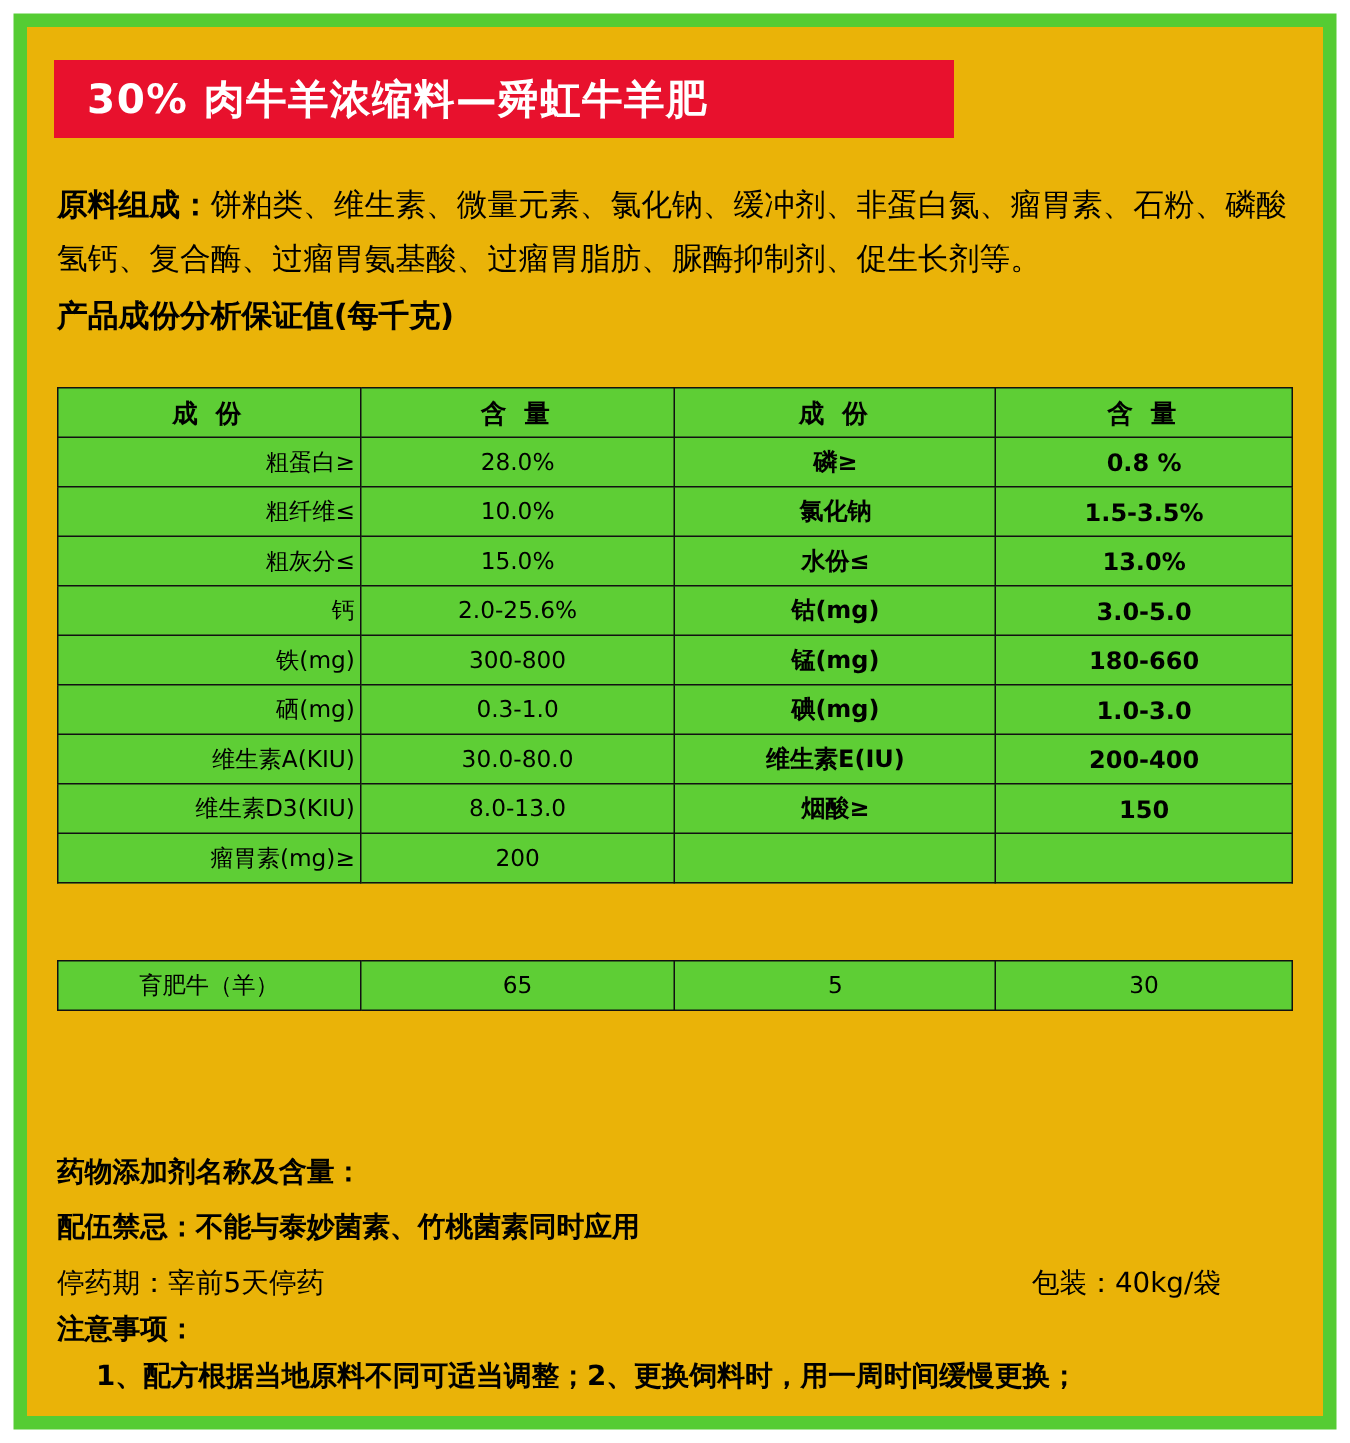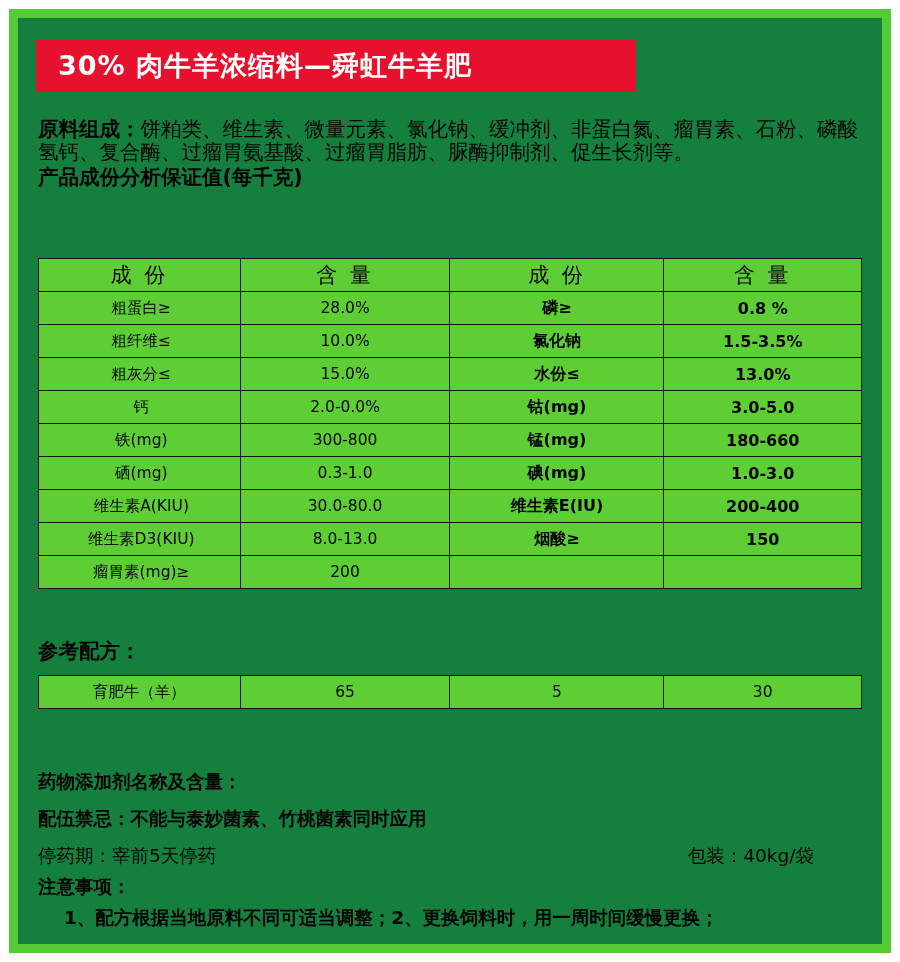--- a/index.html
+++ b/index.html
@@ -14,21 +14,21 @@
     position:relative;
     width:900px;height:962px;
     background:#55cc33;
     box-sizing:border-box;
     border:9px solid #ffffff;
     padding:0;
   }
   .inner{
     position:absolute;
     left:9px;top:9px;right:9px;bottom:9px;
-    background:#15803d;
+    background:#eab308;
   }
   .title-bar{
     position:absolute;
     left:18px;top:22px;
     width:600px;height:52px;
     background:#e8112d;
     display:flex;align-items:center;
   }
   .title-text{
     color:#ffffff;
@@ -37,21 +37,21 @@
     letter-spacing:1px;
     padding-left:22px;
     white-space:nowrap;
   }
   .block{
     position:absolute;
     left:20px;right:20px;
   }
   .para{
     font-size:20.5px;
-    line-height:23px;
+    line-height:36px;
     color:#000;
   }
   .lbl{font-weight:bold;}
 
   table.t{
     border-collapse:collapse;
     width:100%;
     background:#5ece35;
     table-layout:fixed;
   }
@@ -59,26 +59,26 @@
     border:1.6px solid #111;
     height:30px;
     text-align:center;
     font-size:15.5px;
     padding:1px 3px;
     vertical-align:middle;
     white-space:nowrap;
     overflow:hidden;
   }
   table.t td.hd{
-    font-size:21px;
+    font-size:17px;
     letter-spacing:3px;
-    font-weight:normal;
+    font-weight:bold;
   }
   table.t td.lft{
-    text-align:center;
+    text-align:right;
     padding-left:7px;
     letter-spacing:0px;
   }
   table.t td.bold{font-weight:bold;font-size:16px;}
   .small{font-size:12.5px;}
 
   .foot{
     font-size:18.5px;
     line-height:31px;
   }
@@ -132,21 +132,21 @@
             <td class="bold">1.5-3.5%</td>
           </tr>
           <tr>
             <td class="lft">粗灰分≤</td>
             <td>15.0%</td>
             <td class="bold">水份≤</td>
             <td class="bold">13.0%</td>
           </tr>
           <tr>
             <td class="lft">钙</td>
-            <td>2.0-0.0%</td>
+            <td>2.0-25.6%</td>
             <td class="bold">钴(mg)</td>
             <td class="bold">3.0-5.0</td>
           </tr>
           <tr>
             <td class="lft">铁(mg)</td>
             <td>300-800</td>
             <td class="bold">锰(mg)</td>
             <td class="bold">180-660</td>
           </tr>
           <tr>
@@ -171,21 +171,20 @@
             <td class="lft small">瘤胃素(mg)≥</td>
             <td>200</td>
             <td></td>
             <td></td>
           </tr>
         </tbody>
       </table>
     </div>
 
     <div class="block" style="top:622px;">
-      <div class="para lbl" style="margin-bottom:12px;">参考配方：</div>
       <table class="t">
         <colgroup>
           <col style="width:24.5%">
             <col style="width:25.5%">
             <col style="width:26%">
             <col style="width:24%">
         </colgroup>
         <tbody>
           <tr>
             <td>育肥牛（羊）</td>

